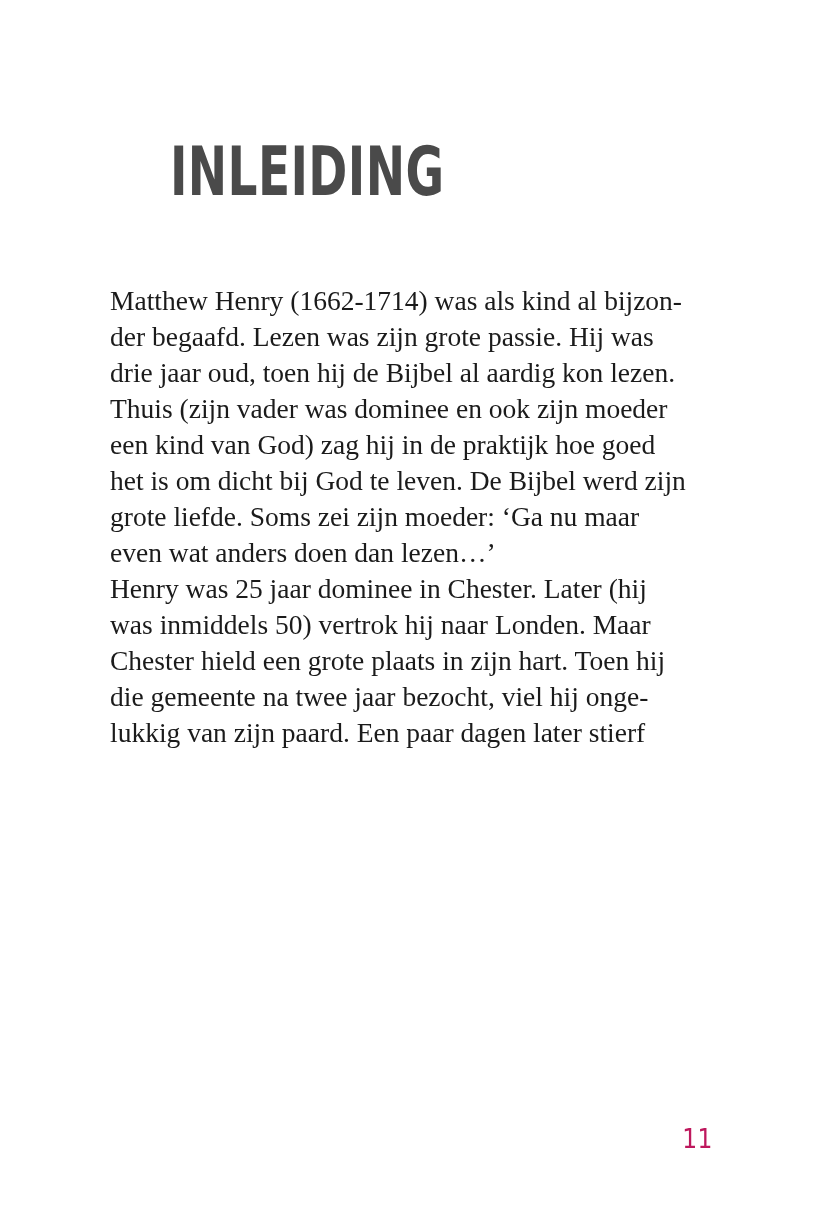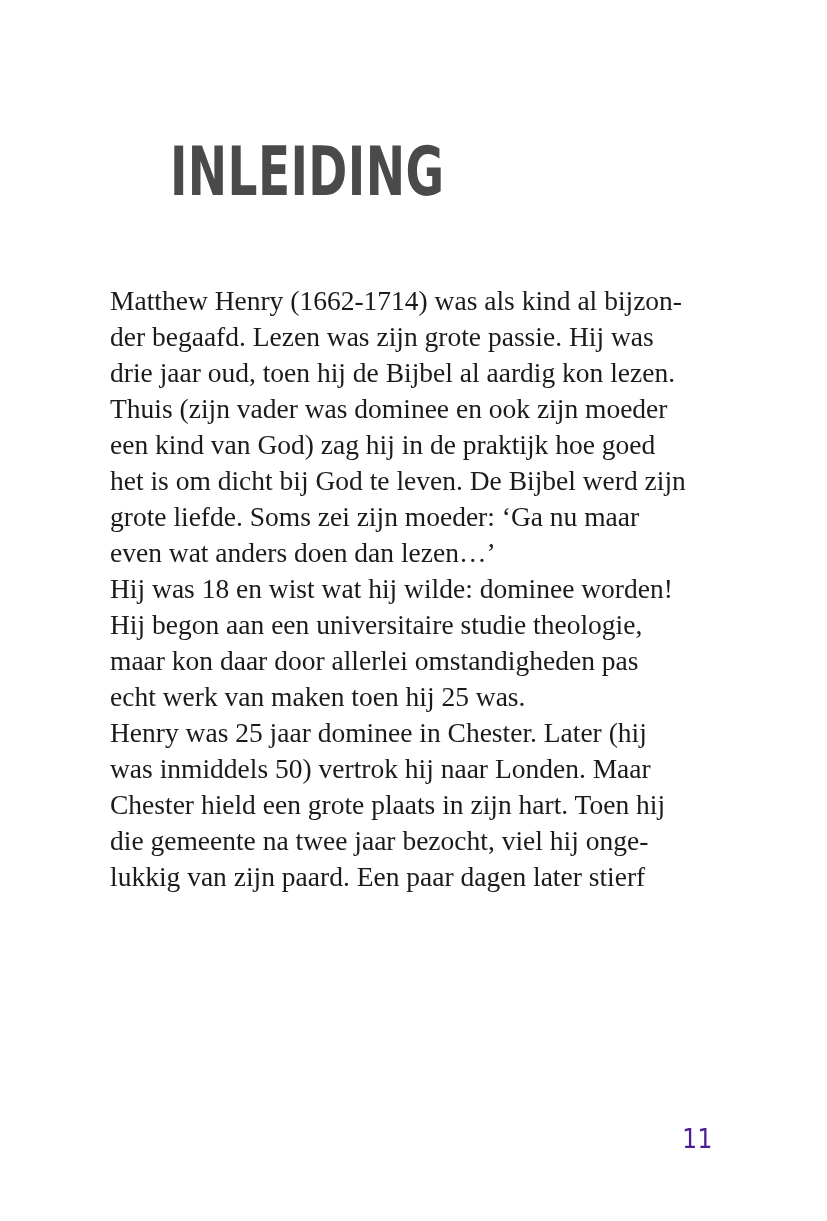--- a/index.html
+++ b/index.html
@@ -59,44 +59,40 @@
   .folio {
     position: absolute;
     left: 0;
     top: 1126px;
     width: 713px;
     text-align: right;
     font-family: "Liberation Sans Narrow", "DejaVu Sans Condensed", "Liberation Sans", sans-serif;
     font-weight: 400;
     font-size: 26px;
     line-height: 1;
-    color: #4c1d95;
+    color: #be185d;
     letter-spacing: 0.5px;
   }
 </style>
 </head>
 <body>
 
 <div class="page">
 
   <h1 class="chapter-heading">INLEIDING</h1>
 
   <div class="body-block">
     <p>Matthew Henry (1662-1714) was als kind al bijzon-
 der begaafd. Lezen was zijn grote passie. Hij was
 drie jaar oud, toen hij de Bijbel al aardig kon lezen.
 Thuis (zijn vader was dominee en ook zijn moeder
 een kind van God) zag hij in de praktijk hoe goed
 het is om dicht bij God te leven. De Bijbel werd zijn
 grote liefde. Soms zei zijn moeder: ‘Ga nu maar
 even wat anders doen dan lezen…’</p>
-    <p>Hij was 18 en wist wat hij wilde: dominee worden!
-Hij begon aan een universitaire studie theologie,
-maar kon daar door allerlei omstandigheden pas
-echt werk van maken toen hij 25 was.</p>
     <p>Henry was 25 jaar dominee in Chester. Later (hij
 was inmiddels 50) vertrok hij naar Londen. Maar
 Chester hield een grote plaats in zijn hart. Toen hij
 die gemeente na twee jaar bezocht, viel hij onge-
 lukkig van zijn paard. Een paar dagen later stierf</p>
   </div>
 
   <div class="folio">11</div>
 
 </div>

